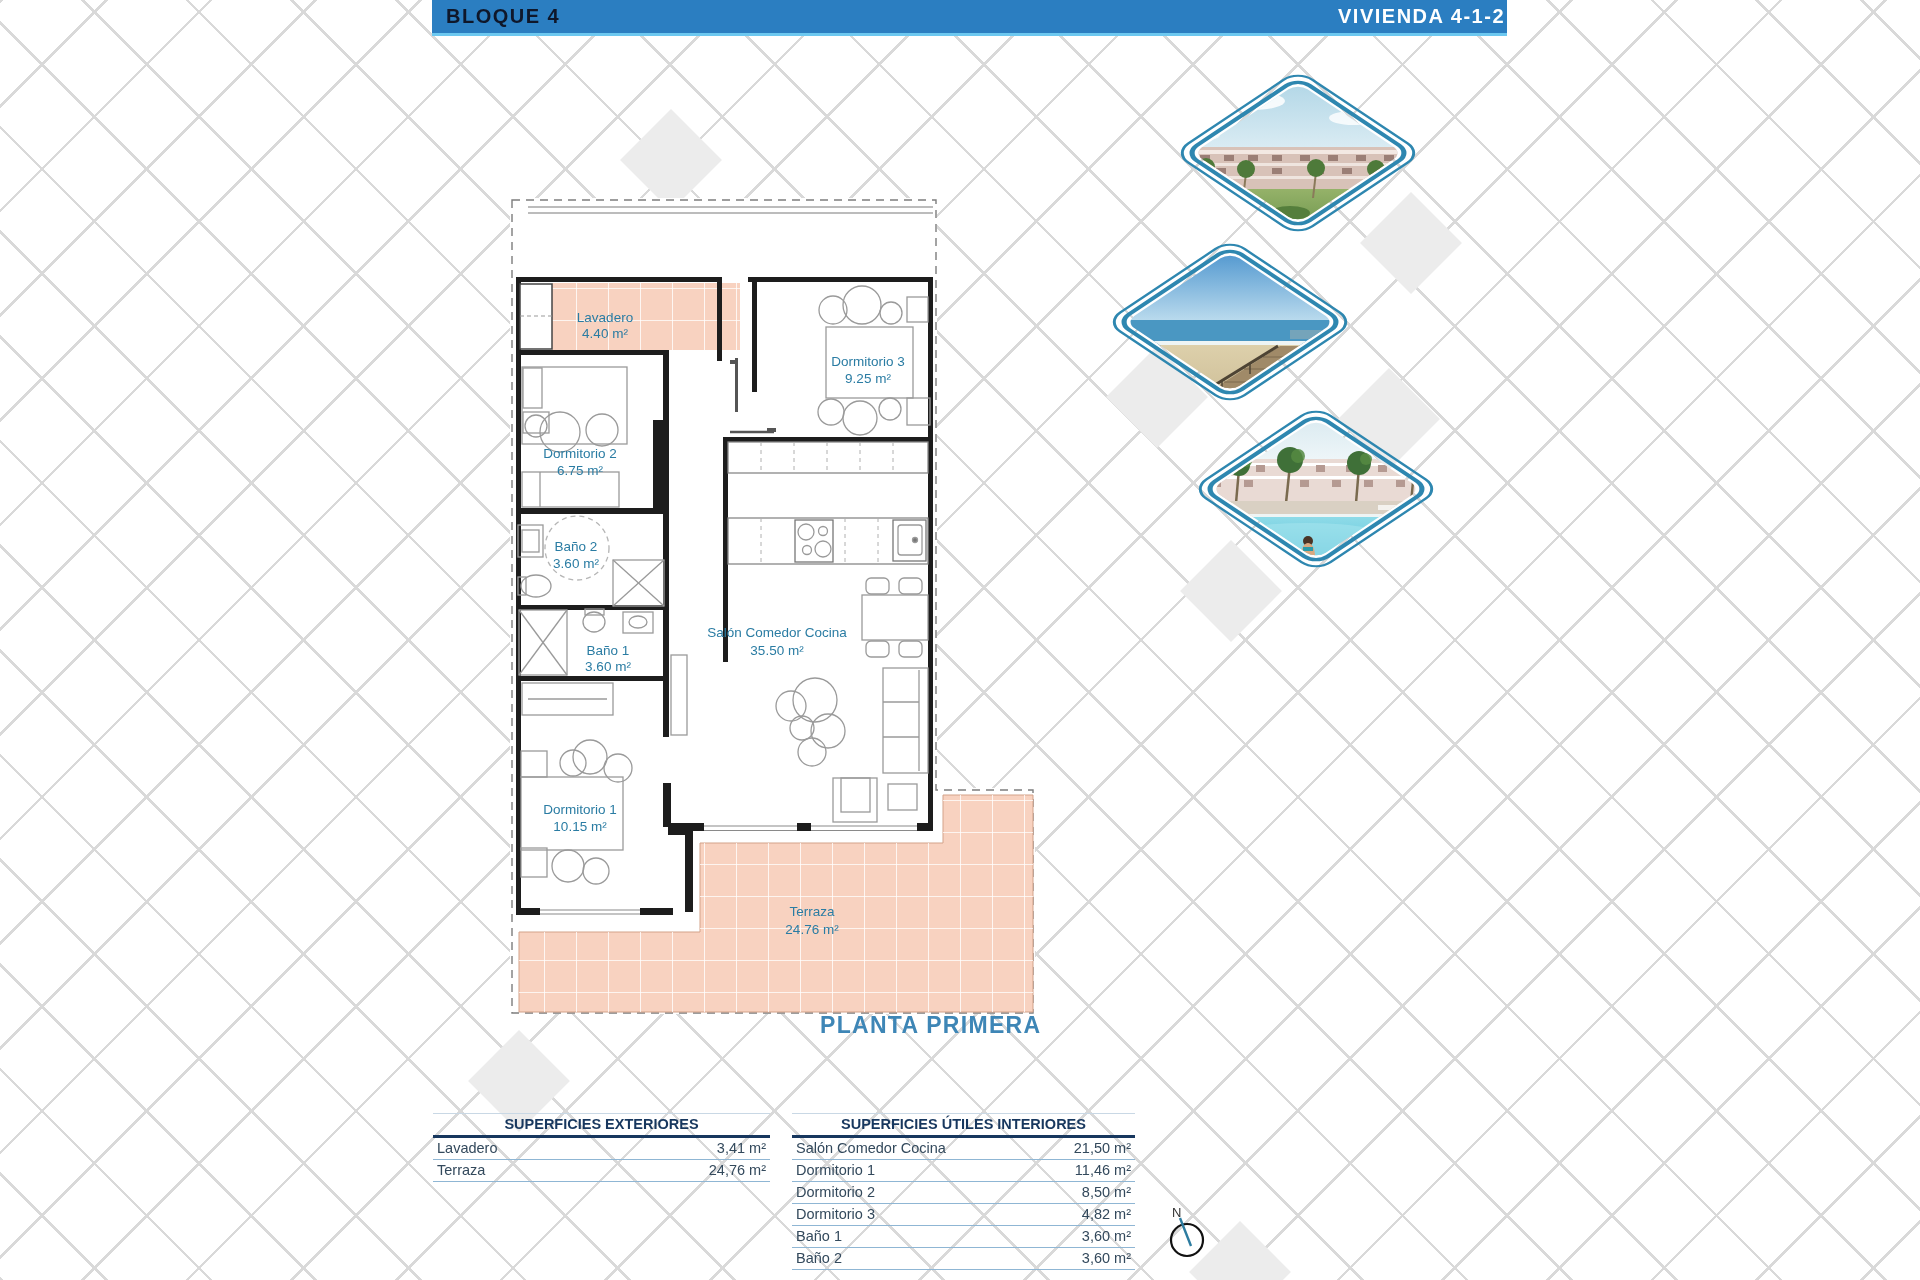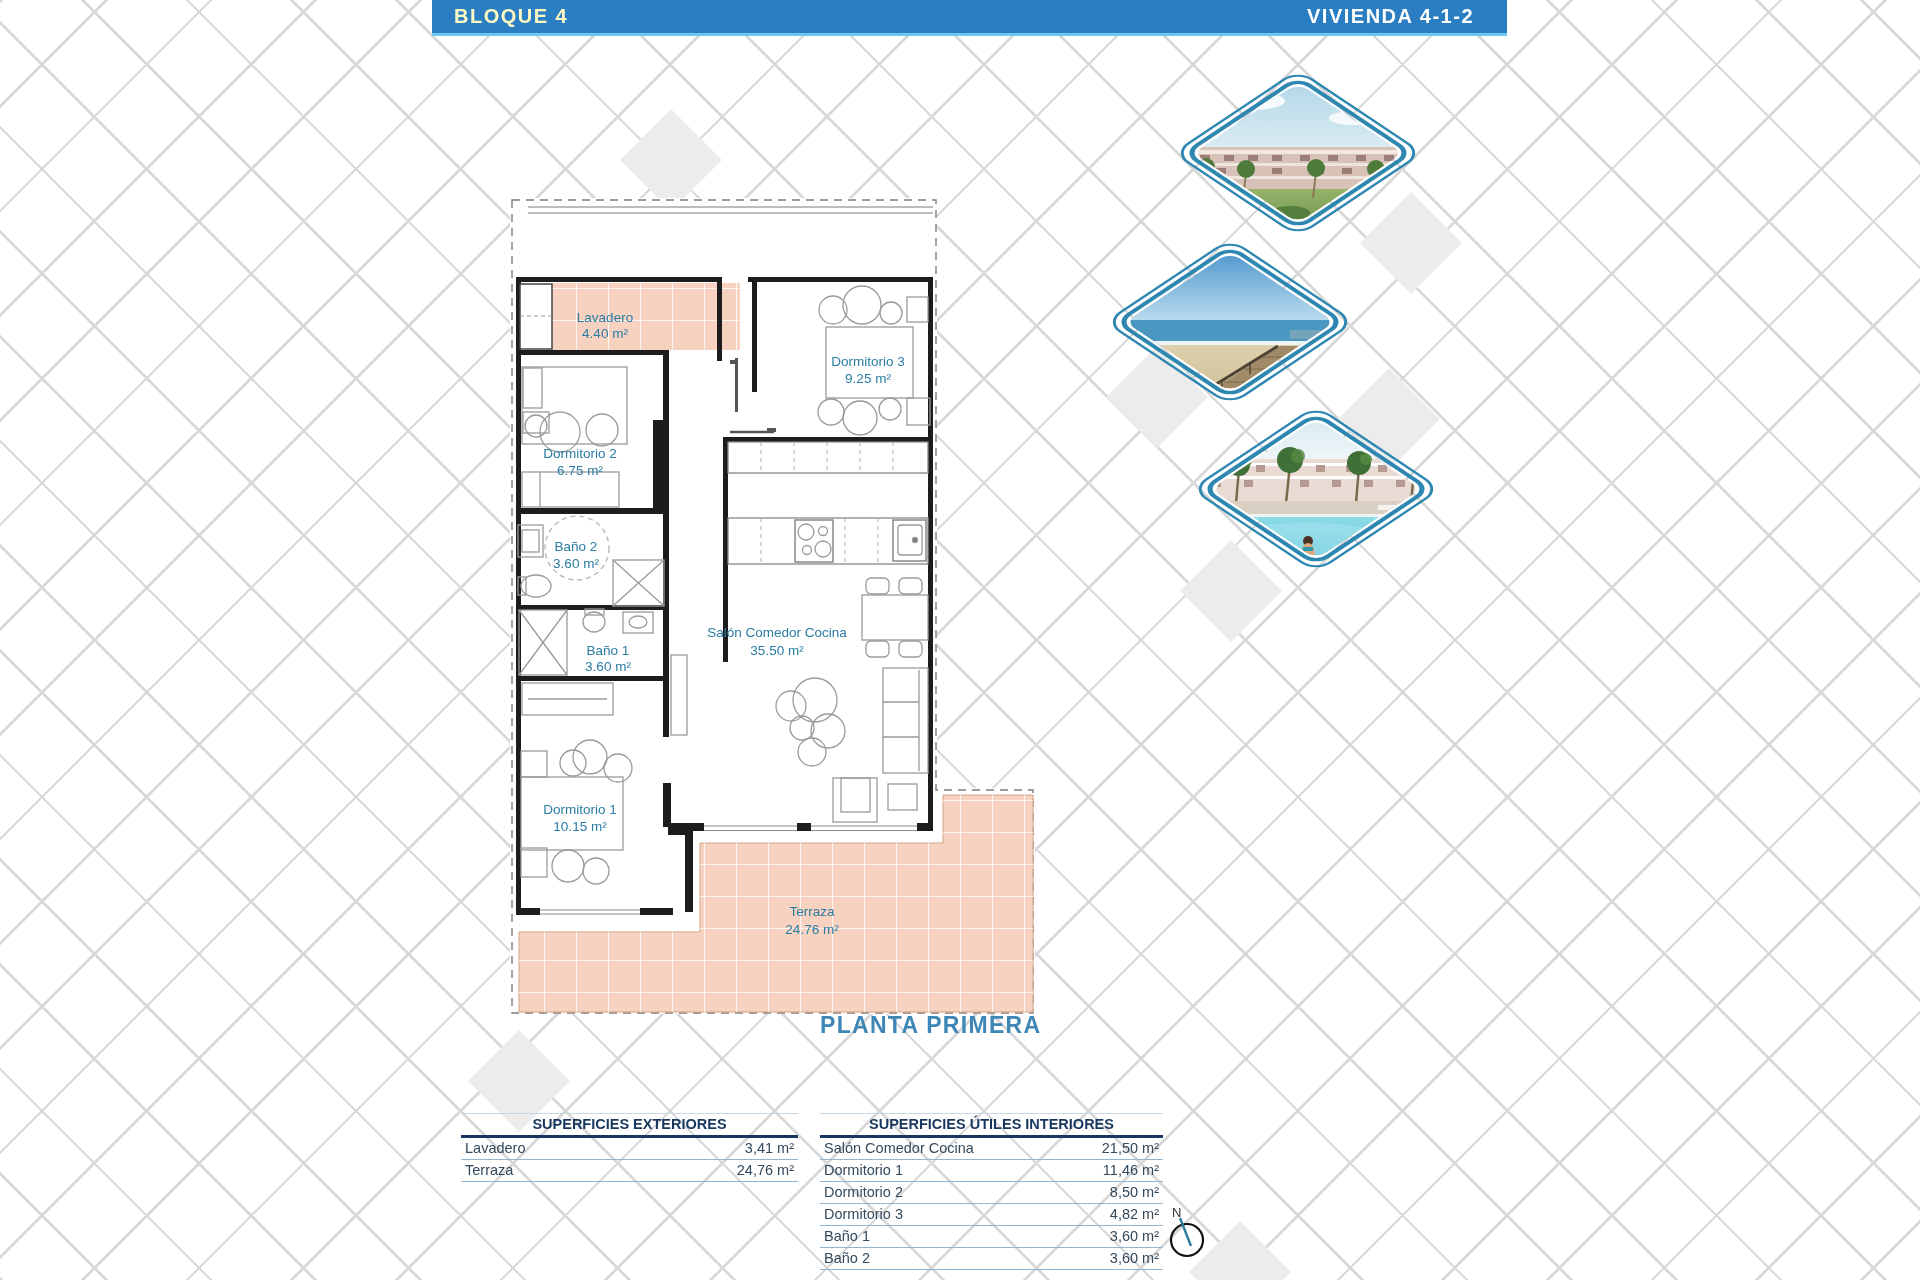--- a/index.html
+++ b/index.html
@@ -5,27 +5,27 @@
   html,body{margin:0;padding:0;}
   .page{position:relative;width:1920px;height:1280px;overflow:hidden;
     background-color:#ffffff;
     background-image:
       repeating-linear-gradient(45deg,#d9d9d9 0px,#d9d9d9 2.6px,transparent 2.6px,transparent 74px),
       repeating-linear-gradient(135deg,#d9d9d9 0px,#d9d9d9 2.6px,transparent 2.6px,transparent 74px);
     font-family:"Liberation Sans",sans-serif;}
   .cell{position:absolute;width:72px;height:72px;background:#ececec;transform:rotate(45deg);z-index:1;}
   .topbar{position:absolute;left:432px;top:0;width:1075px;height:33px;background:#2b7ec1;
     border-bottom:3px solid #6cc8f0;display:flex;align-items:center;z-index:5;}
-  .topbar .left{color:#fef9c3;font-weight:bold;font-size:20px;letter-spacing:1.5px;padding-left:22px;}
-  .topbar .right{color:#fff;font-weight:bold;font-size:20px;letter-spacing:1.5px;margin-left:auto;padding-right:33px;}
+  .topbar .left{color:#0f172a;font-weight:bold;font-size:20px;letter-spacing:1.5px;padding-left:14px;}
+  .topbar .right{color:#fff;font-weight:bold;font-size:20px;letter-spacing:1.5px;margin-left:auto;padding-right:2px;}
   .plan-svg{position:absolute;left:500px;top:190px;z-index:2;}
   .photo{position:absolute;z-index:3;}
   .planta-title{position:absolute;left:820px;top:1012px;font-size:23px;letter-spacing:1.3px;
     color:#3e86b6;z-index:4;white-space:nowrap;font-weight:bold;}
-  .area-table{position:absolute;top:1113px;color:#33495c;z-index:4;border-top:1px solid #c9d8e5;margin-left:28px;}
+  .area-table{position:absolute;top:1113px;color:#33495c;z-index:4;border-top:1px solid #c9d8e5;}
   .t-title{font-weight:bold;font-size:14.5px;color:#17375e;text-align:center;padding:2px 0 3px 0;}
   .t-thick{height:3px;background:#17375e;}
   .t-row{display:flex;justify-content:space-between;font-size:14.5px;
     padding:2px 4px 2px 4px;border-bottom:1px solid #8fb6d4;line-height:17px;}
   .t-label{text-align:left;}
   .t-value{text-align:right;}
   .compass-svg{position:absolute;left:1158px;top:1198px;z-index:4;}
   svg text{font-family:"Liberation Sans",sans-serif;}
   .room-label{fill:#2a7ca3;font-size:13.5px;text-anchor:middle;}
 </style>

